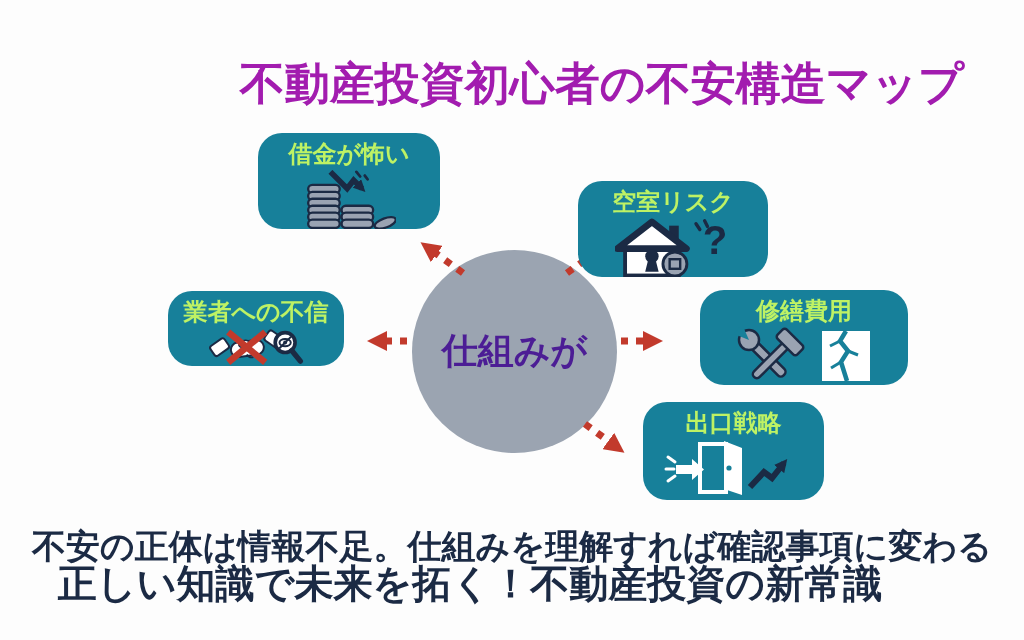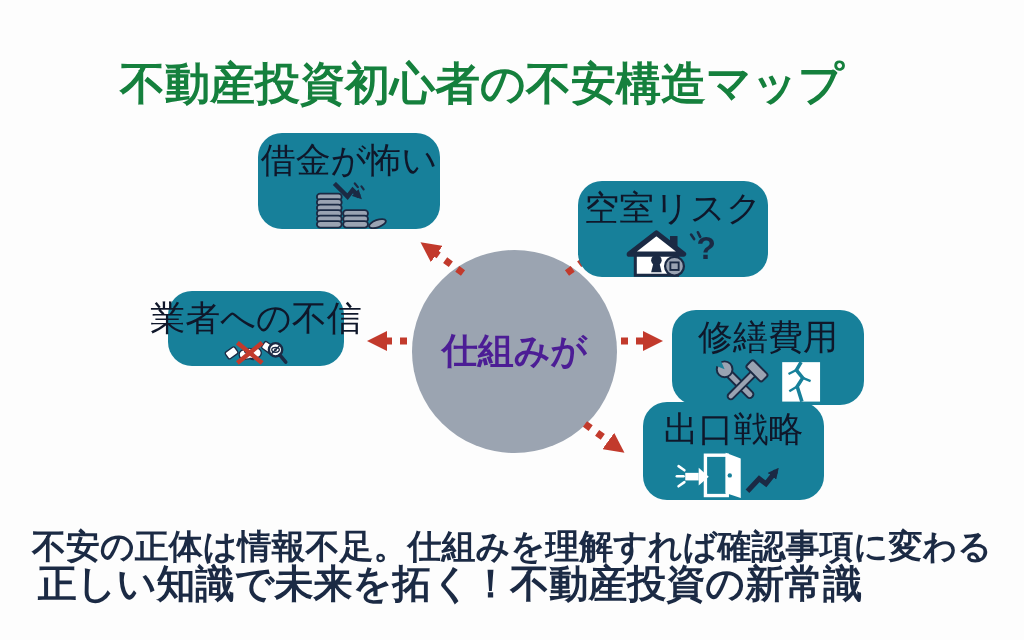--- a/index.html
+++ b/index.html
@@ -4,52 +4,52 @@
 <style>
   html,body{margin:0;padding:0;background:#fdfdfd;}
   .stage{
     position:relative;width:1024px;height:640px;overflow:hidden;
     background:#fdfdfd;
     font-family:"Liberation Sans","DejaVu Sans",sans-serif;
     color:#1b2a44;
   }
   .title{
     position:absolute;top:54px;left:0;width:964px;margin:0;
-    text-align:center;font-size:45px;font-weight:900;letter-spacing:0px;
-    color:#15803d;
+    text-align:right;font-size:45px;font-weight:900;letter-spacing:0px;
+    color:#a21caf;
   }
   .node{
     position:absolute;background:#17809a;border-radius:24px;
     display:flex;flex-direction:column;align-items:center;
     padding-top:7px;box-sizing:border-box;z-index:3;
   }
   .node-label{
-    color:#0f172a;font-size:35px;font-weight:400;line-height:1.15;
+    color:#bef264;font-size:24px;font-weight:700;line-height:1.15;
     white-space:nowrap;
   }
   .node .icon{margin-top:2px;}
   .box-debt{left:258px;top:133px;width:182px;height:96px;}
   .box-vacancy{left:578px;top:133px;width:190px;height:96px;margin-top:48px;}
   .box-distrust{left:168px;top:291px;width:176px;height:75px;}
-  .box-repair{left:672px;top:290px;width:192px;height:95px;margin-top:20px;}
+  .box-repair{left:700px;top:290px;width:208px;height:95px;}
   .box-exit{left:643px;top:402px;width:181px;height:98px;}
   .center-circle{
     position:absolute;left:412px;top:250px;width:205px;height:203px;
     background:#9ba4b1;border-radius:50%;z-index:1;
     display:flex;flex-direction:column;align-items:center;justify-content:center;
     font-size:36px;font-weight:900;color:#4c1d95;line-height:1.3;
   }
   .arrows{position:absolute;left:0;top:0;z-index:2;pointer-events:none;}
   .footer1{
     position:absolute;top:524px;left:0;width:1024px;text-align:center;
     font-size:34px;font-weight:900;color:#1b2a44;
   }
   .footer2{
     position:absolute;top:557px;left:0;width:900px;text-align:center;
-    font-size:39px;font-weight:900;color:#1b2a44;
+    font-size:39px;font-weight:900;color:#1b2a44;padding-left:20px;
   }
 </style>
 </head>
 <body>
 
 <div class="stage">
 
   <h1 class="title">不動産投資初心者の不安構造マップ</h1>
 
   <div class="center-circle">

